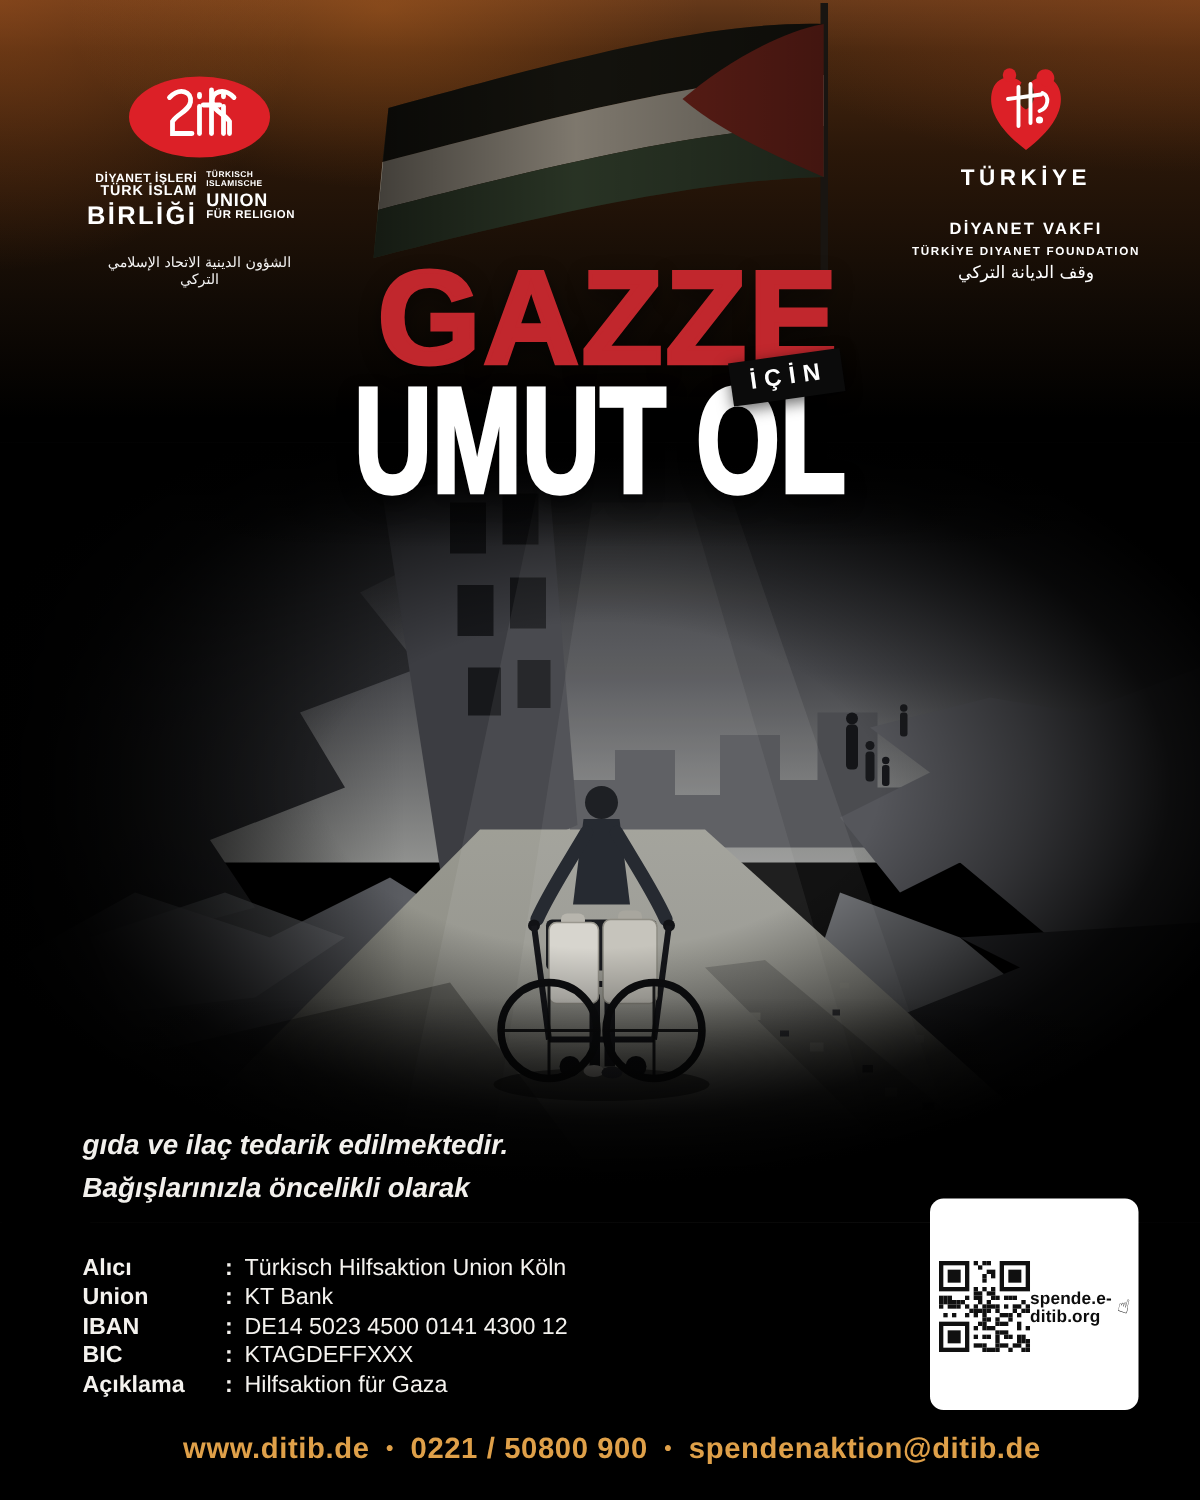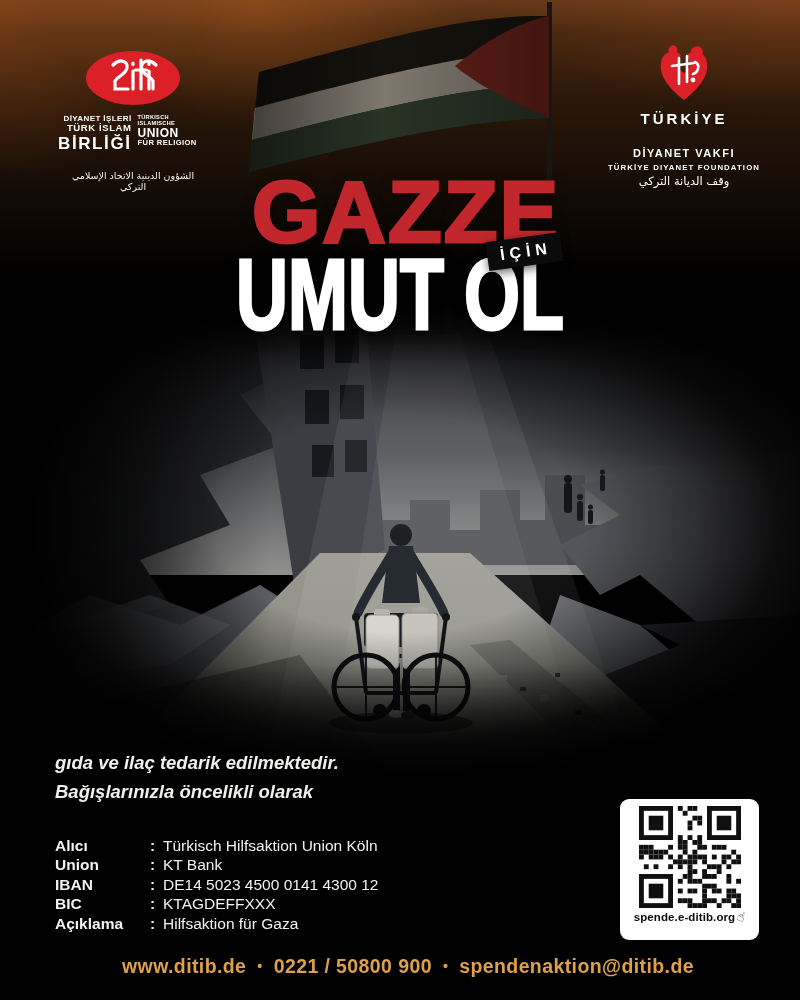--- a/index.html
+++ b/index.html
@@ -73,21 +73,21 @@
                 font-size:22px;font-weight:800;letter-spacing:.3px;}
   .bank-rows{position:absolute;left:55px;top:836px;z-index:8;color:#f4f2ee;
              font-size:15.5px;line-height:19.4px;}
   .bank-row{display:flex;align-items:flex-end;}
   .bank-label{width:95px;font-weight:700;}
   .bank-colon{width:13px;font-weight:700;}
   .bank-value{font-weight:500;white-space:nowrap;}
 
   
   .qr-panel{position:absolute;left:620px;top:799px;width:139px;height:141px;z-index:8;
-            background:#fff;border-radius:9px;display:flex;flex-direction:column;
+            background:#fff;border-radius:9px;display:flex;flex-direction:row;
             align-items:center;padding:7px 6px 5px;box-sizing:border-box;}
   .qr-label{display:flex;align-items:center;gap:2px;margin-top:2px;color:#0c0c0c;
             font-size:11.5px;font-weight:800;letter-spacing:.1px;}
   .hand{font-family:"DejaVu Sans",sans-serif;font-size:13px;font-weight:400;
         transform:rotate(14deg);line-height:1;}
 
   
   .footer{position:absolute;left:16px;right:0;top:955px;z-index:8;text-align:center;
           color:var(--gold,#dfa049);font-size:19.5px;font-weight:700;letter-spacing:.4px;}
   .footer .sep{margin:0 11px;font-size:14px;vertical-align:2px;}

